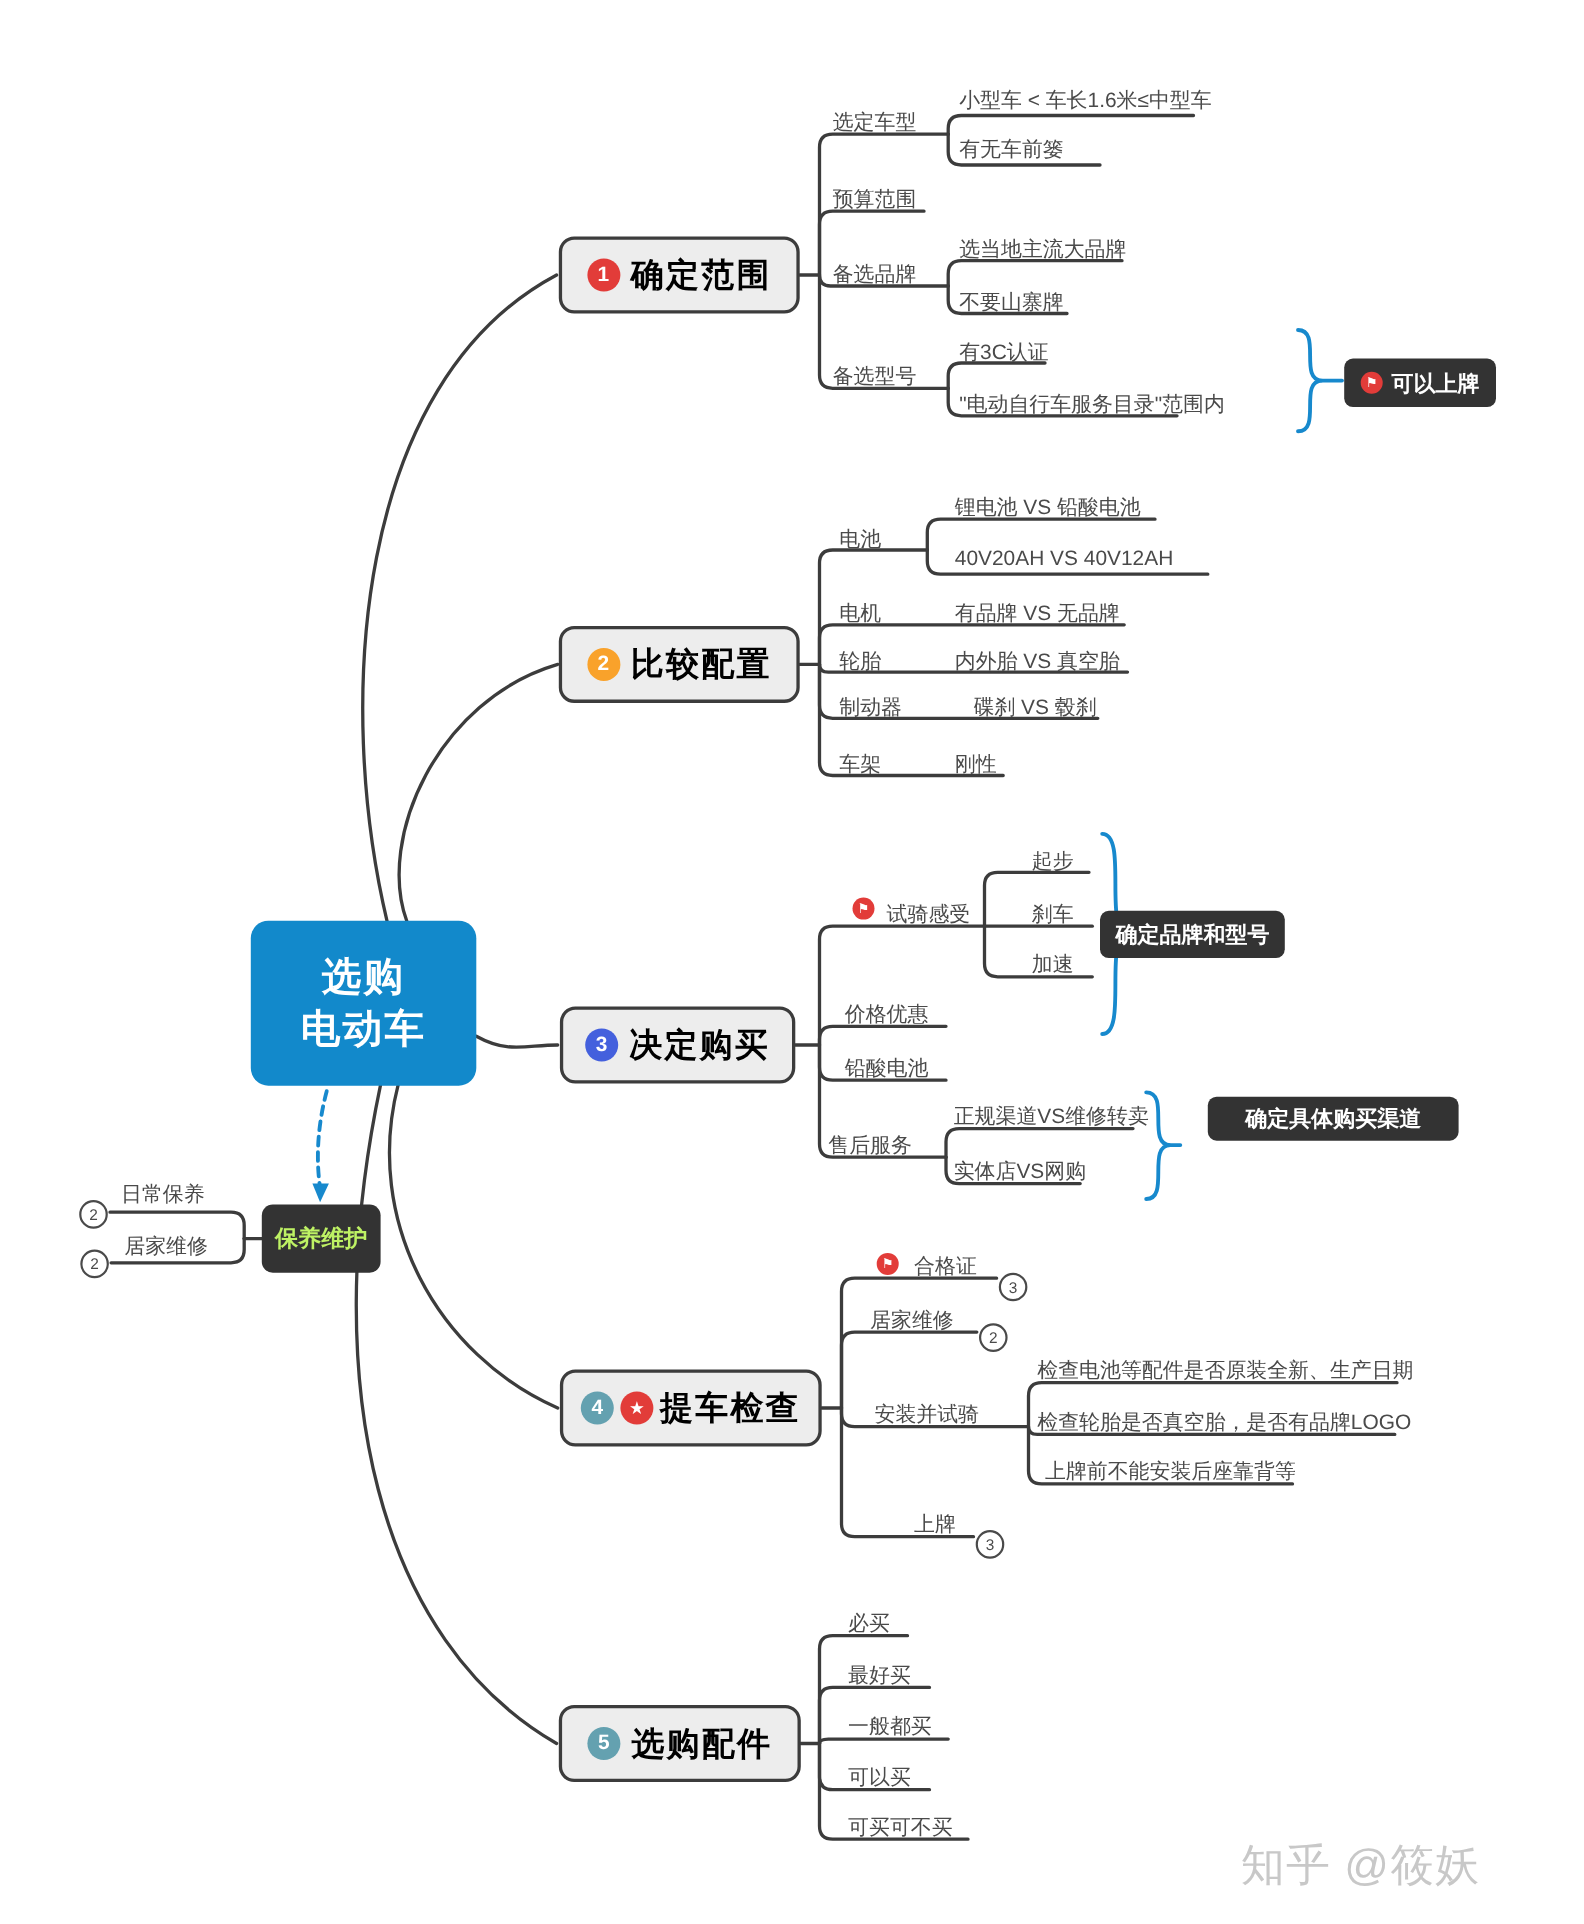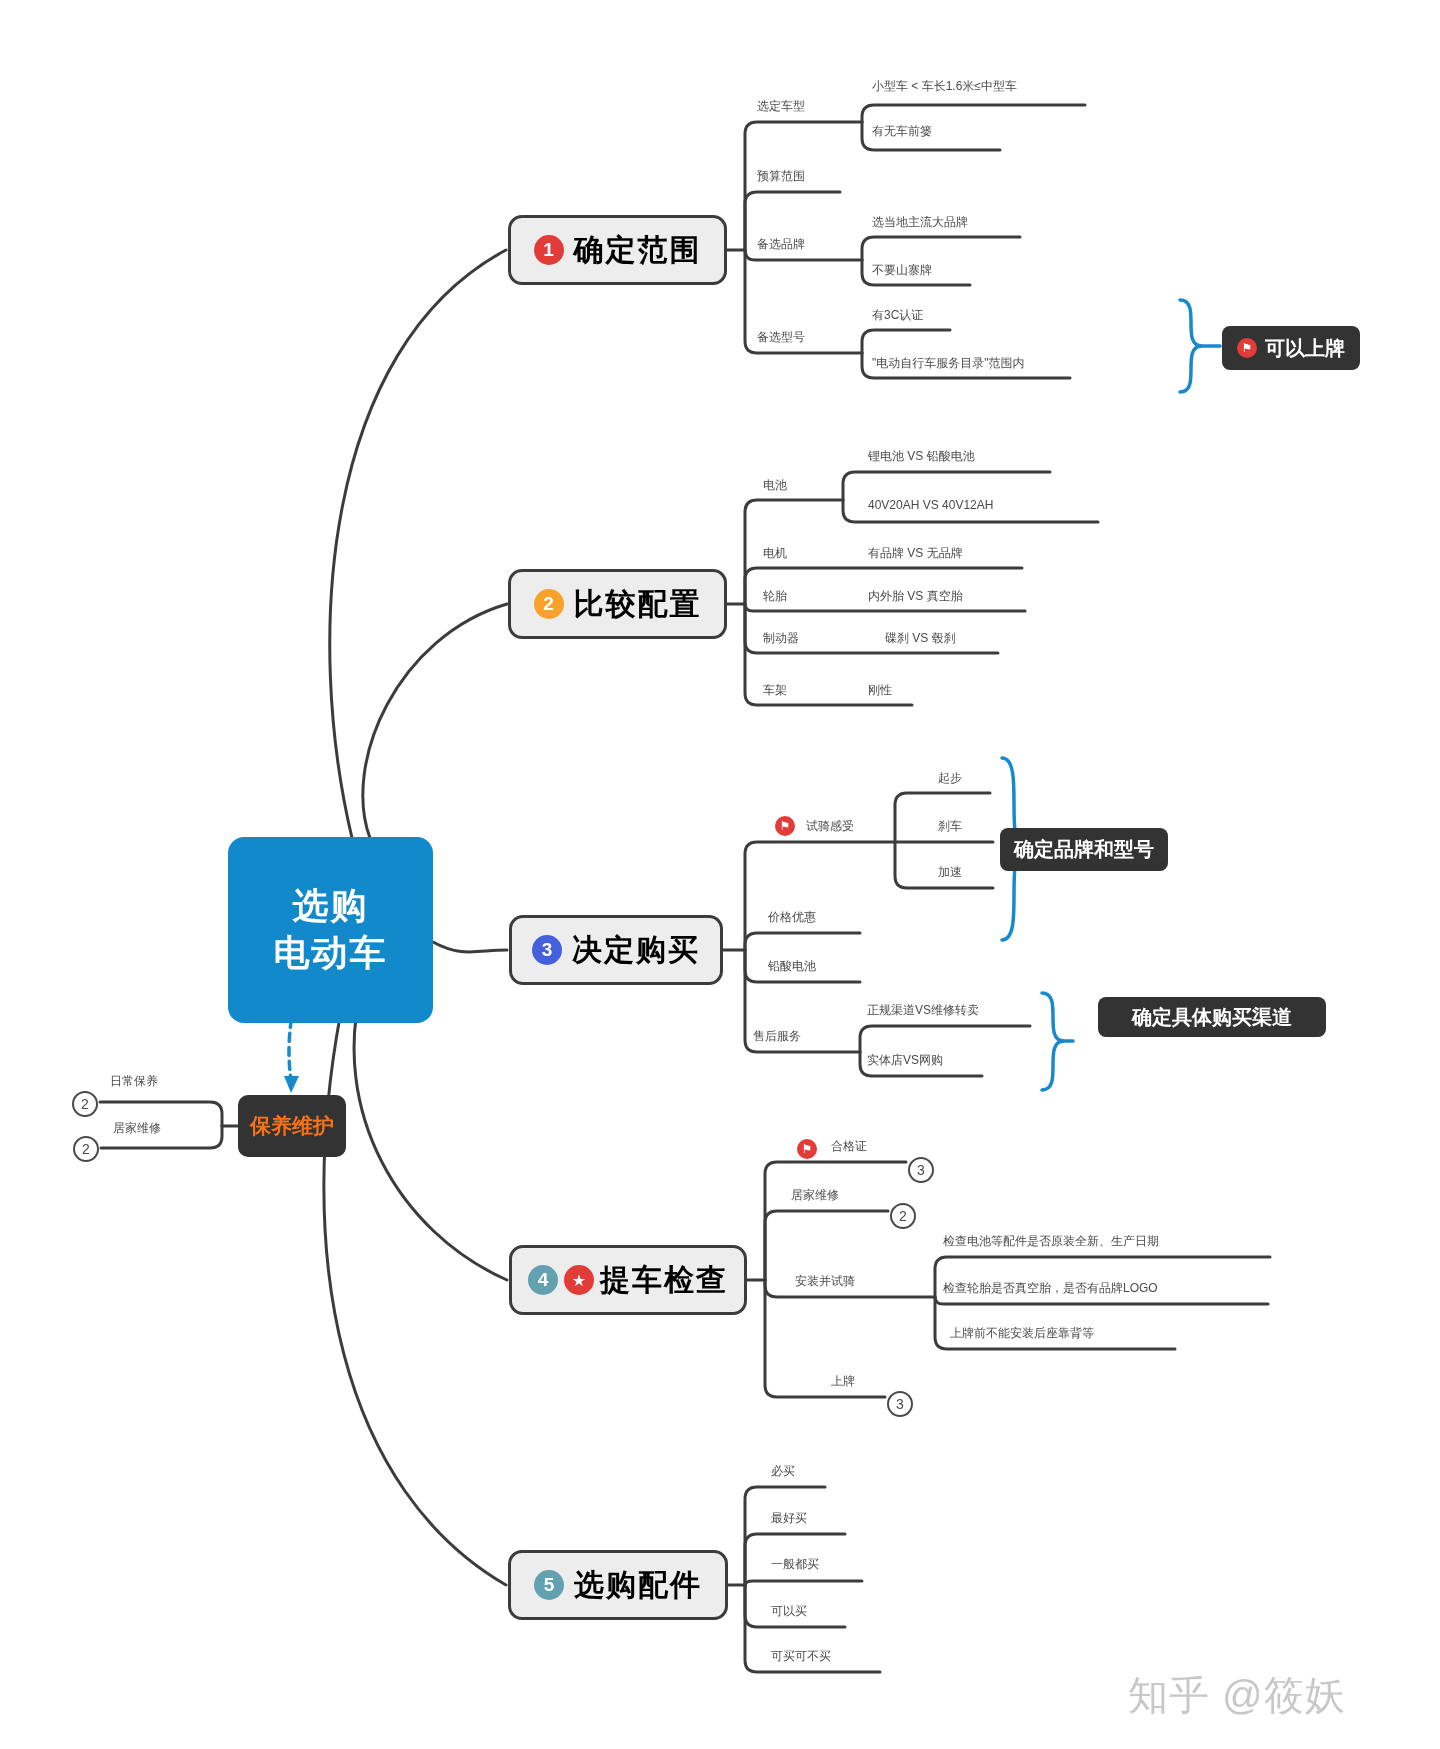--- a/index.html
+++ b/index.html
@@ -1,28 +1,28 @@
 <!DOCTYPE html>
 <html><head>
 <meta charset="utf-8">
 <style>
   html,body{margin:0;padding:0;background:#fff;}
   #canvas{position:relative;width:1440px;height:1749px;background:#ffffff;overflow:hidden;
           font-family:"Liberation Sans","DejaVu Sans",sans-serif;}
   svg.wires{position:absolute;left:0;top:0;}
-  .topic{position:absolute;font-size:12px;color:#4a4a4a;white-space:nowrap;}
+  .topic{position:absolute;font-size:19px;color:#4a4a4a;white-space:nowrap;}
   .node{position:absolute;background:#ededed;border:3px solid #3c3c3c;border-radius:14px;
         display:flex;align-items:center;justify-content:center;gap:10px;box-sizing:border-box;}
   .node .nlabel{font-size:30px;font-weight:bold;color:#000000;letter-spacing:2px;}
   .nb{width:30px;height:30px;border-radius:50%;color:#fff;font-size:19px;font-weight:bold;
       display:flex;align-items:center;justify-content:center;flex:0 0 auto;}
   .nb.red{background:#e23c39}.nb.orange{background:#f9a22b}.nb.blue{background:#4460dd}.nb.teal{background:#64a1b0}
   .callout{position:absolute;background:#333333;border-radius:8px;color:#fff;display:flex;
            align-items:center;justify-content:center;gap:8px;font-weight:bold;font-size:20px;box-sizing:border-box;}
-  .blackbox{position:absolute;background:#333333;border-radius:10px;color:#f97316;display:flex;
+  .blackbox{position:absolute;background:#333333;border-radius:10px;color:#bef264;display:flex;
             align-items:center;justify-content:center;font-weight:bold;font-size:21px;box-sizing:border-box;}
   .flag{width:20px;height:20px;border-radius:50%;background:#e23c39;color:#fff;font-size:12px;
         display:flex;align-items:center;justify-content:center;flex:0 0 auto;}
   .flag.abs{position:absolute;}
   .nbadge{position:absolute;width:26px;height:26px;border-radius:50%;border:2px solid #4a4a4a;background:#fff;
           color:#4a4a4a;font-size:14px;display:flex;align-items:center;justify-content:center;box-sizing:border-box;}
   .central{position:absolute;background:#1289cb;border-radius:16px;color:#fff;display:flex;flex-direction:column;
            align-items:center;justify-content:center;font-weight:bold;font-size:36px;line-height:1.3;letter-spacing:2px;}
   .watermark{position:absolute;color:#c8c8c8;font-size:40px;letter-spacing:1px;}
 </style>
@@ -98,21 +98,21 @@
       <path d="M 1202 346 L 1220 346"></path>
       <path d="M 1002 758 C 1026 758 1002 849 1026 849 C 1002 849 1026 940 1002 940"></path>
       <path d="M 1026 849 L 1046 849"></path>
       <path d="M 1042 993 C 1064 993 1042 1041 1064 1041 C 1042 1041 1064 1090 1042 1090"></path>
       <path d="M 1064 1041 L 1073 1041"></path>
       <path d="M 297 992 C 289 1022 287 1052 291 1080" stroke-dasharray="8 6"></path>
     </g>
     <polygon points="284,1076 299,1076 291,1093" fill="#1789cd"></polygon>
   </svg>
 
-  <div class="central" style="left:228px;top:837px;width:205px;height:186px">
+  <div class="central" style="left:228px;top:837px;width:205px;height:150px">
     <span>选购</span>
     <span>电动车</span>
   </div>
 
   <div class="node" style="left:508px;top:215px;width:219px;height:70px">
     <span class="nb red">1</span>
     <span class="nlabel">确定范围</span>
   </div>
   <div class="node" style="left:508px;top:569px;width:219px;height:70px">
     <span class="nb orange">2</span>

